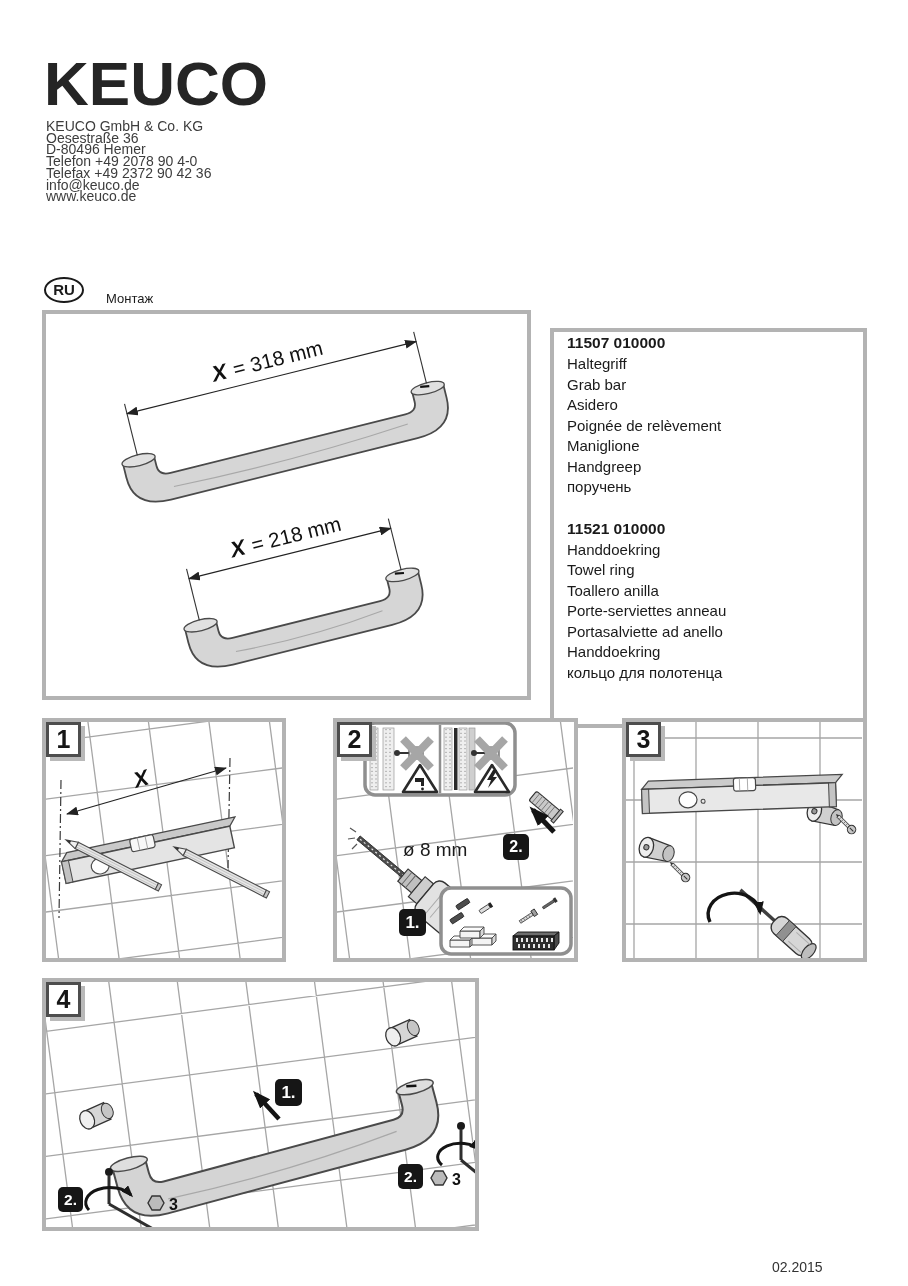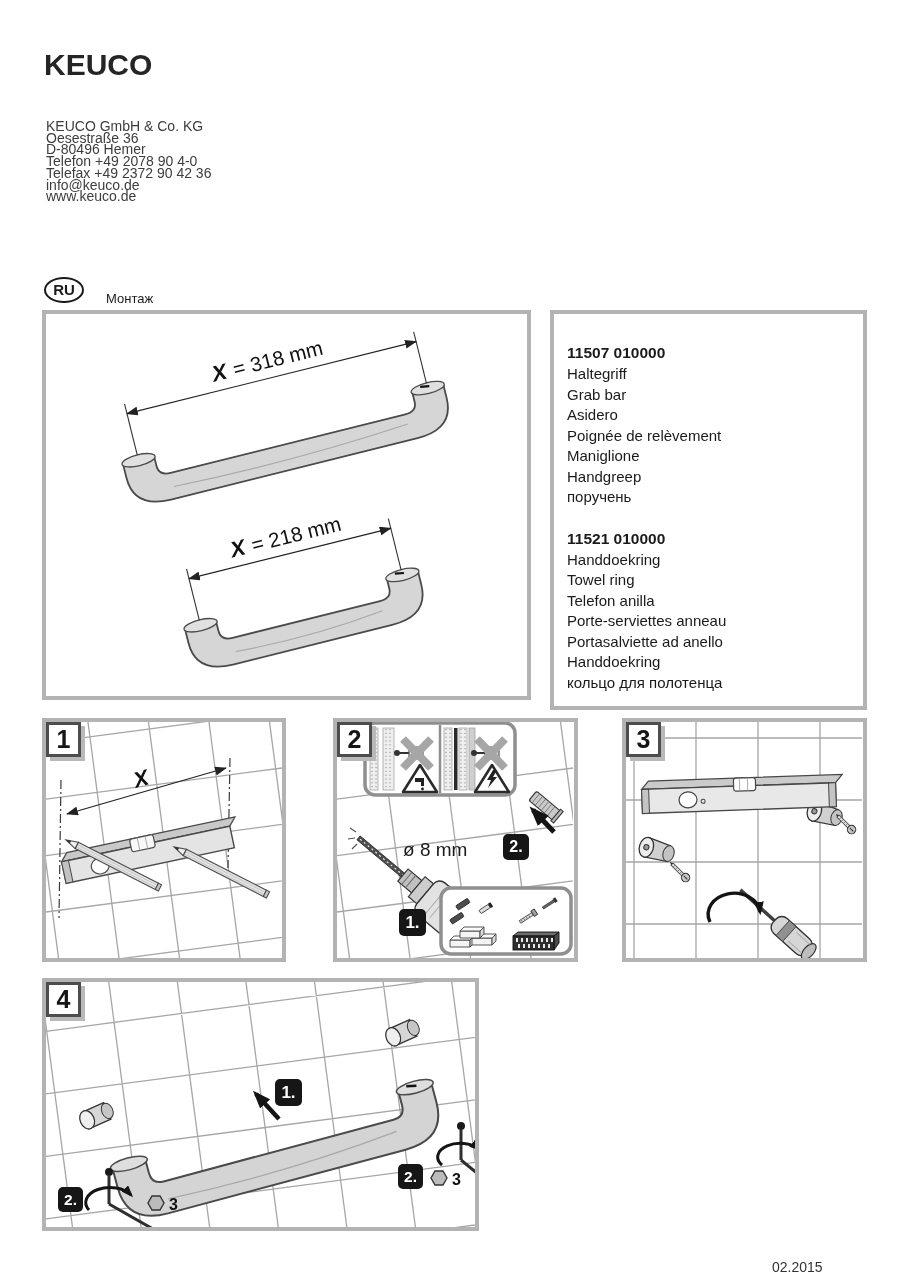--- a/index.html
+++ b/index.html
@@ -1,28 +1,28 @@
 <!DOCTYPE html>
 <html><head>
 <meta charset="utf-8">
 <style>
   html,body{margin:0;padding:0;background:#fff;}
   .page{position:relative;width:908px;height:1286px;background:#fff;overflow:hidden;
         font-family:"Liberation Sans","DejaVu Sans",sans-serif;color:#1a1a1a;}
   .abs{position:absolute;}
   svg{font-family:inherit;display:block;}
-  .logo{left:44px;top:48px;font-size:30px;font-weight:bold;letter-spacing:0px;color:#252525;}
+  .logo{left:44px;top:48px;font-size:62px;font-weight:bold;letter-spacing:0px;color:#252525;}
   .address{left:46px;top:121px;font-size:14px;line-height:11.7px;color:#3d3d3d;}
   .lang-row{left:44px;top:273px;display:flex;align-items:center;gap:22px;}
   .lang-badge{width:36px;height:22px;border:2.5px solid #1a1a1a;border-radius:50%;
      display:flex;align-items:center;justify-content:center;font-weight:bold;font-size:15px;}
   .section-title{font-size:13px;font-weight:normal;margin-top:18px;}
   .gbox{border:4px solid #b3b3b3;background:#fff;box-sizing:border-box;}
   #box-diagrams{left:42px;top:310px;width:489px;height:390px;}
-  #box-products{left:550px;top:310px;width:317px;height:400px;padding:28px 13px;}
+  #box-products{left:550px;top:328px;width:317px;height:400px;padding:0 13px;}
   .prod-code{font-size:15.5px;font-weight:bold;line-height:22px;}
   .prod-name{font-size:15px;line-height:20.5px;}
   .prod-block{margin:0;}
   .prod-gap{height:20px;}
   .panel{position:absolute;border:4px solid #b3b3b3;background:#fff;overflow:hidden;box-sizing:border-box;}
   #panel-1{left:42px;top:718px;width:244px;height:244px;}
   #panel-2{left:333px;top:718px;width:245px;height:244px;}
   #panel-3{left:622px;top:718px;width:245px;height:244px;}
   #panel-4{left:42px;top:978px;width:437px;height:253px;}
   .stepnum{position:absolute;left:0;top:0;width:29px;height:29px;background:#fff;border:3px solid #4d4d4d;
@@ -109,21 +109,21 @@
       <div class="prod-name">Poignée de relèvement</div>
       <div class="prod-name">Maniglione</div>
       <div class="prod-name">Handgreep</div>
       <div class="prod-name">поручень</div>
     </div>
     <div class="prod-gap"></div>
     <div class="prod-block">
       <div class="prod-code">11521 010000</div>
       <div class="prod-name">Handdoekring</div>
       <div class="prod-name">Towel ring</div>
-      <div class="prod-name">Telefon anilla</div>
+      <div class="prod-name">Toallero anilla</div>
       <div class="prod-name">Porte-serviettes anneau</div>
       <div class="prod-name">Portasalviette ad anello</div>
       <div class="prod-name">Handdoekring</div>
       <div class="prod-name">кольцо для полотенца</div>
     </div>
   </div>
 
   <div class="panel" id="panel-1">
     <div class="stepnum">1</div>
     <svg width="236" height="236" viewBox="0 0 236 236">

